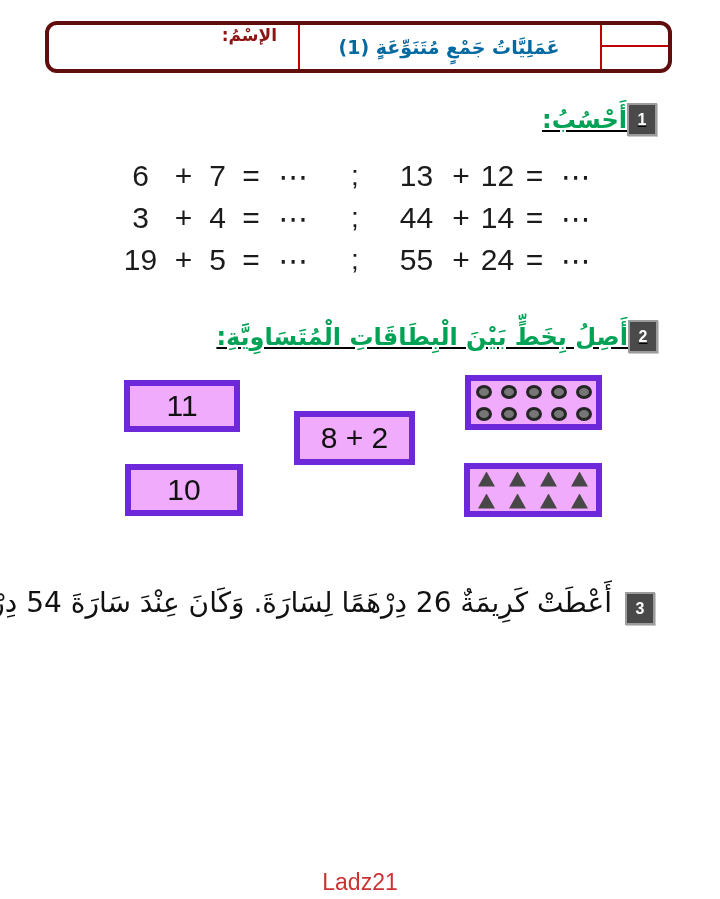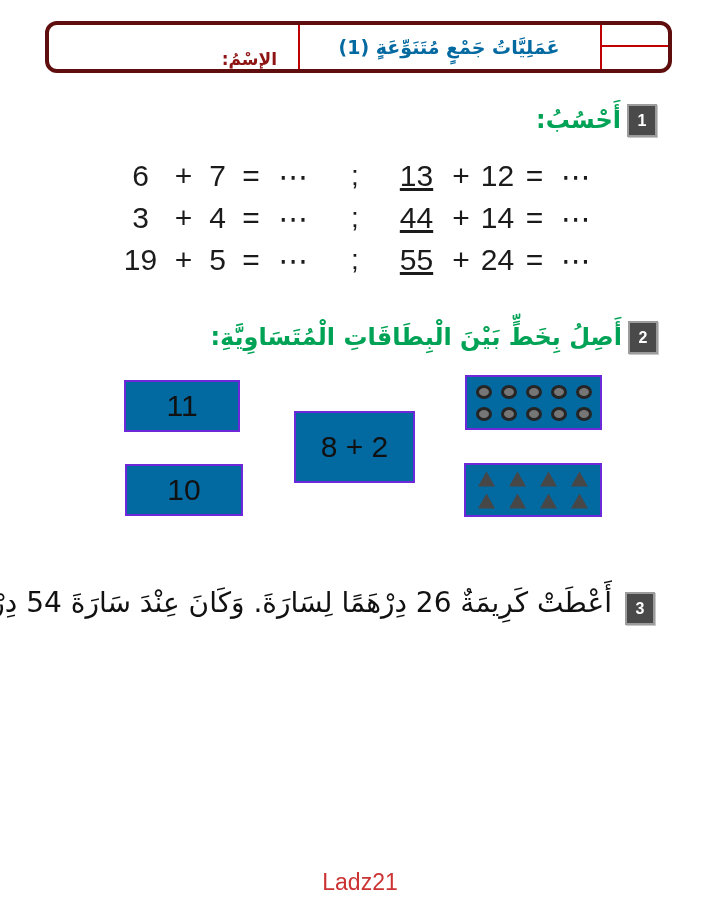--- a/index.html
+++ b/index.html
@@ -7,63 +7,63 @@
         font-family:"DejaVu Sans",sans-serif;}
 
   
   .header-box{position:absolute;left:45px;top:21px;width:627px;height:52px;
     border:4px solid #5f0d0d;border-radius:12px;box-sizing:border-box;background:#fff;}
   .vline{position:absolute;top:0;bottom:0;width:2px;background:#c00000;}
   .vline-1{left:249px;}
   .vline-2{left:551px;}
   .header-hline{position:absolute;left:551px;right:0;top:20px;height:2px;background:#c00000;}
   .header-name{position:absolute;left:0;top:0;width:228px;height:100%;
-    display:flex;align-items:flex-end;justify-content:flex-end;
+    display:flex;align-items:flex-start;justify-content:flex-end;
     color:#8f1414;font-weight:bold;font-size:17px;}
   .header-name span{direction:rtl;unicode-bidi:isolate;}
   .name-blank{position:absolute;left:6px;top:4px;width:200px;height:36px;}
   .header-title{position:absolute;left:249px;top:0;width:302px;height:100%;
     display:flex;align-items:center;justify-content:center;
     color:#0369a1;font-weight:bold;font-size:19px;direction:rtl;border-radius:10px;}
 
   
   .badge{width:30px;height:33px;background:#4a4a4a;border:2px solid #9c9c9c;
     box-sizing:border-box;color:#ffffff;font-weight:bold;font-size:16px;
     display:flex;align-items:center;justify-content:center;
     font-family:"Liberation Sans",sans-serif;box-shadow:1px 1px 0 #c9c9c9;}
-  .section-heading{position:absolute;display:flex;align-items:flex-end;gap:6px;}
+  .section-heading{position:absolute;display:flex;align-items:flex-start;text-decoration:underline;}
   .heading-text{color:#00a355;font-weight:bold;font-size:24px;direction:rtl;
     unicode-bidi:isolate;line-height:34px;white-space:nowrap;}
   .sh-1{right:63px;top:103px;}
   .sh-2{right:62px;top:320px;}
   .badge-3{position:absolute;left:625px;top:592px;}
 
   
   .eq-table{position:absolute;left:115px;top:155px;width:485px;color:#1b1b1b;
     font-size:30px;font-family:"Liberation Sans","DejaVu Sans",sans-serif;}
   .eq-row{display:flex;height:42px;align-items:center;}
   .eq-row span{display:inline-block;text-align:center;}
   .ca {width:51px;}
   .cp {width:35px;}
   .cb {width:33px;}
   .ce {width:34px;}
   .cd {width:52px;letter-spacing:1px;}
   .cs {width:70px;font-size:28px;}
-  .ca2{width:53px;text-decoration:underline;}
+  .ca2{width:53px;}
   .cp2{width:36px;}
   .cb2{width:37px;}
   .ce2{width:37px;}
   .cd2{width:47px;letter-spacing:1px;}
 
   
-  .card{position:absolute;border:2px solid #6d28d9;background:#0369a1;box-sizing:border-box;
+  .card{position:absolute;border:6px solid #6d28d9;background:#f0abfc;box-sizing:border-box;
     display:flex;align-items:center;justify-content:center;
     font-size:30px;color:#111;font-family:"Liberation Sans","DejaVu Sans",sans-serif;}
   .card-11{left:124px;top:380px;width:116px;height:52px;}
-  .card-sum{left:294px;top:411px;width:121px;height:72px;}
+  .card-sum{left:294px;top:411px;width:121px;height:54px;}
   .card-10{left:125px;top:464px;width:118px;height:52px;}
   .card-circles{left:465px;top:375px;width:137px;height:55px;}
   .card-triangles{left:464px;top:463px;width:138px;height:54px;}
   .dot-grid{display:flex;flex-wrap:wrap;width:116px;column-gap:9px;row-gap:8px;
     justify-content:center;}
   .dot{width:16px;height:14px;border-radius:50%;background:#767676;
     border:3px solid #252525;box-sizing:border-box;}
   .tri-grid{display:flex;flex-wrap:wrap;width:110px;column-gap:14px;row-gap:7px;
     justify-content:center;}
   .tri{width:17px;height:15px;background:#474747;

